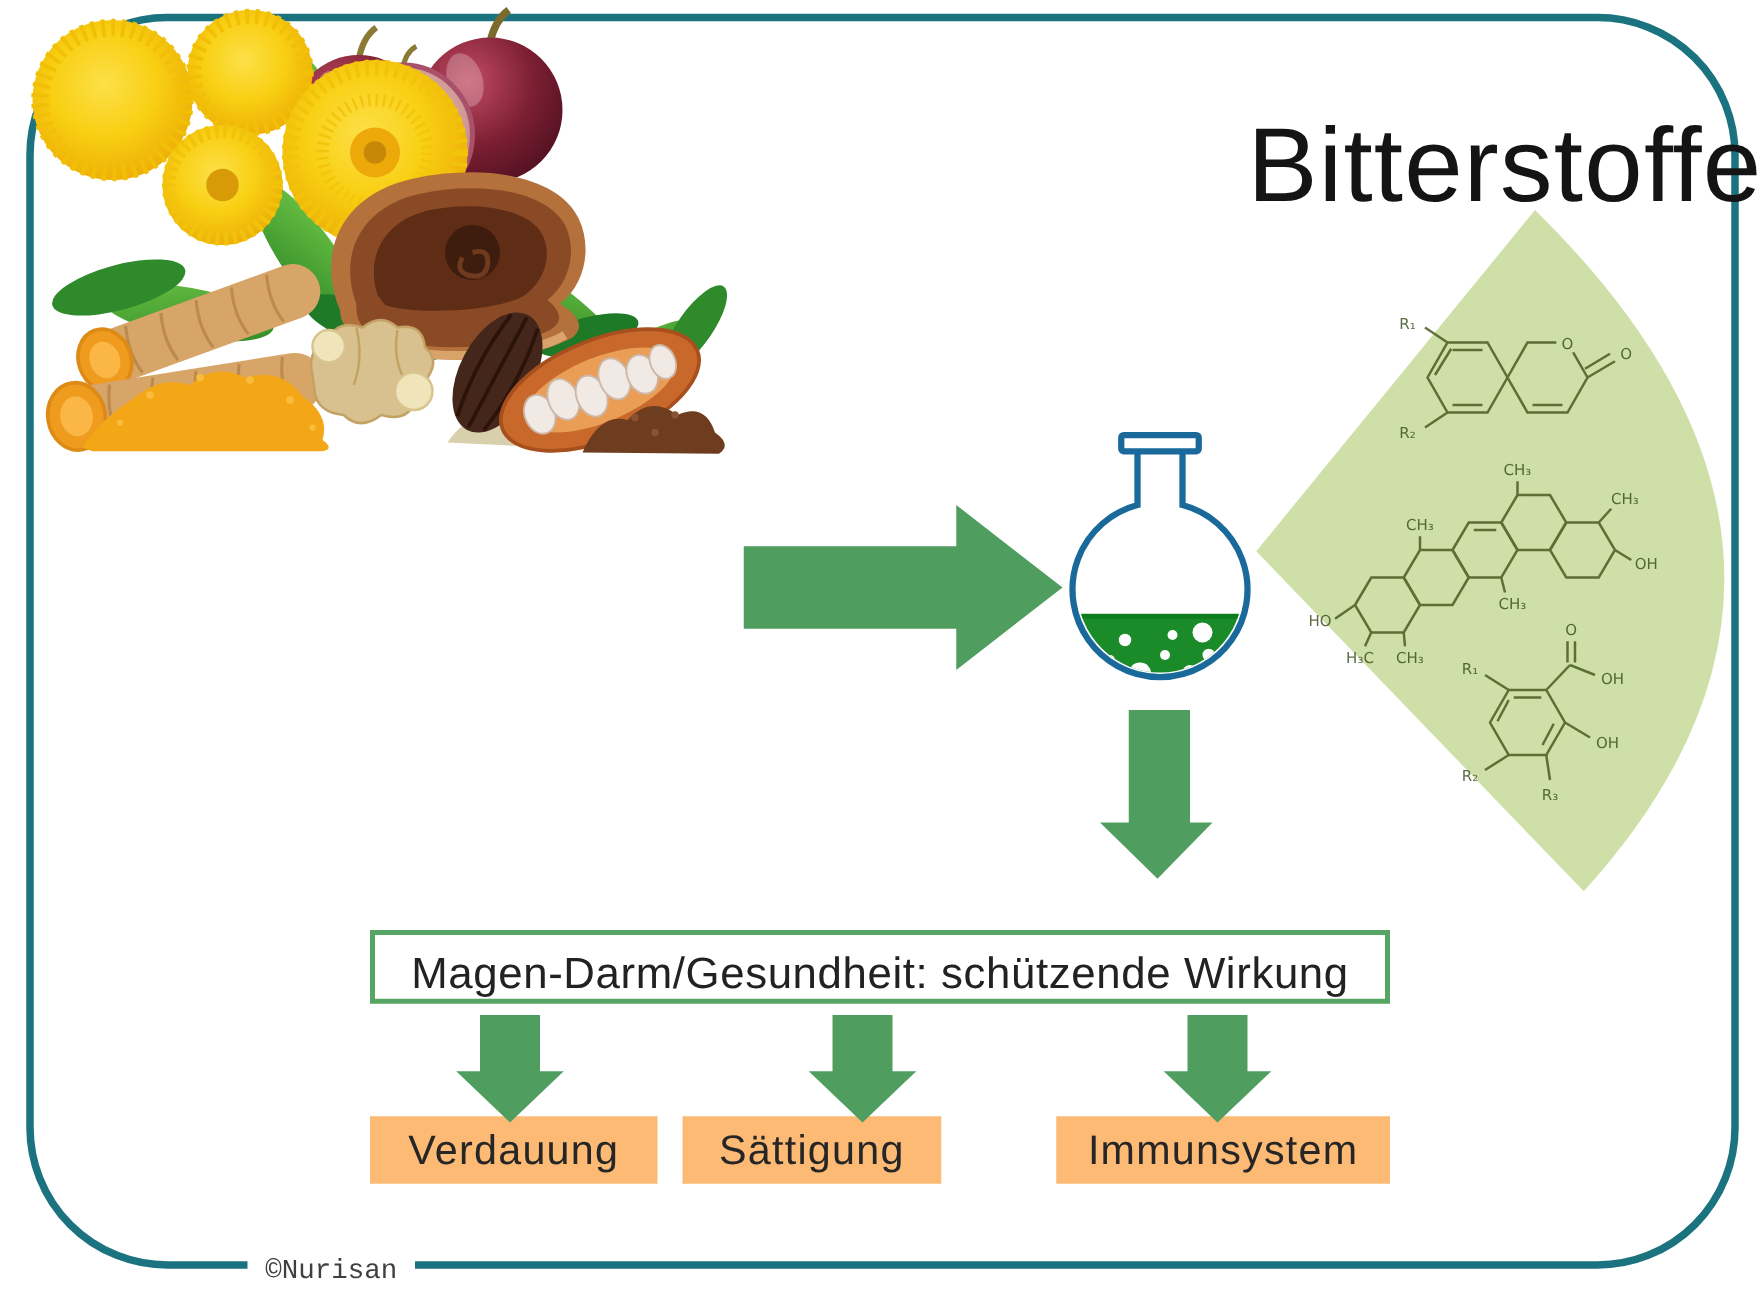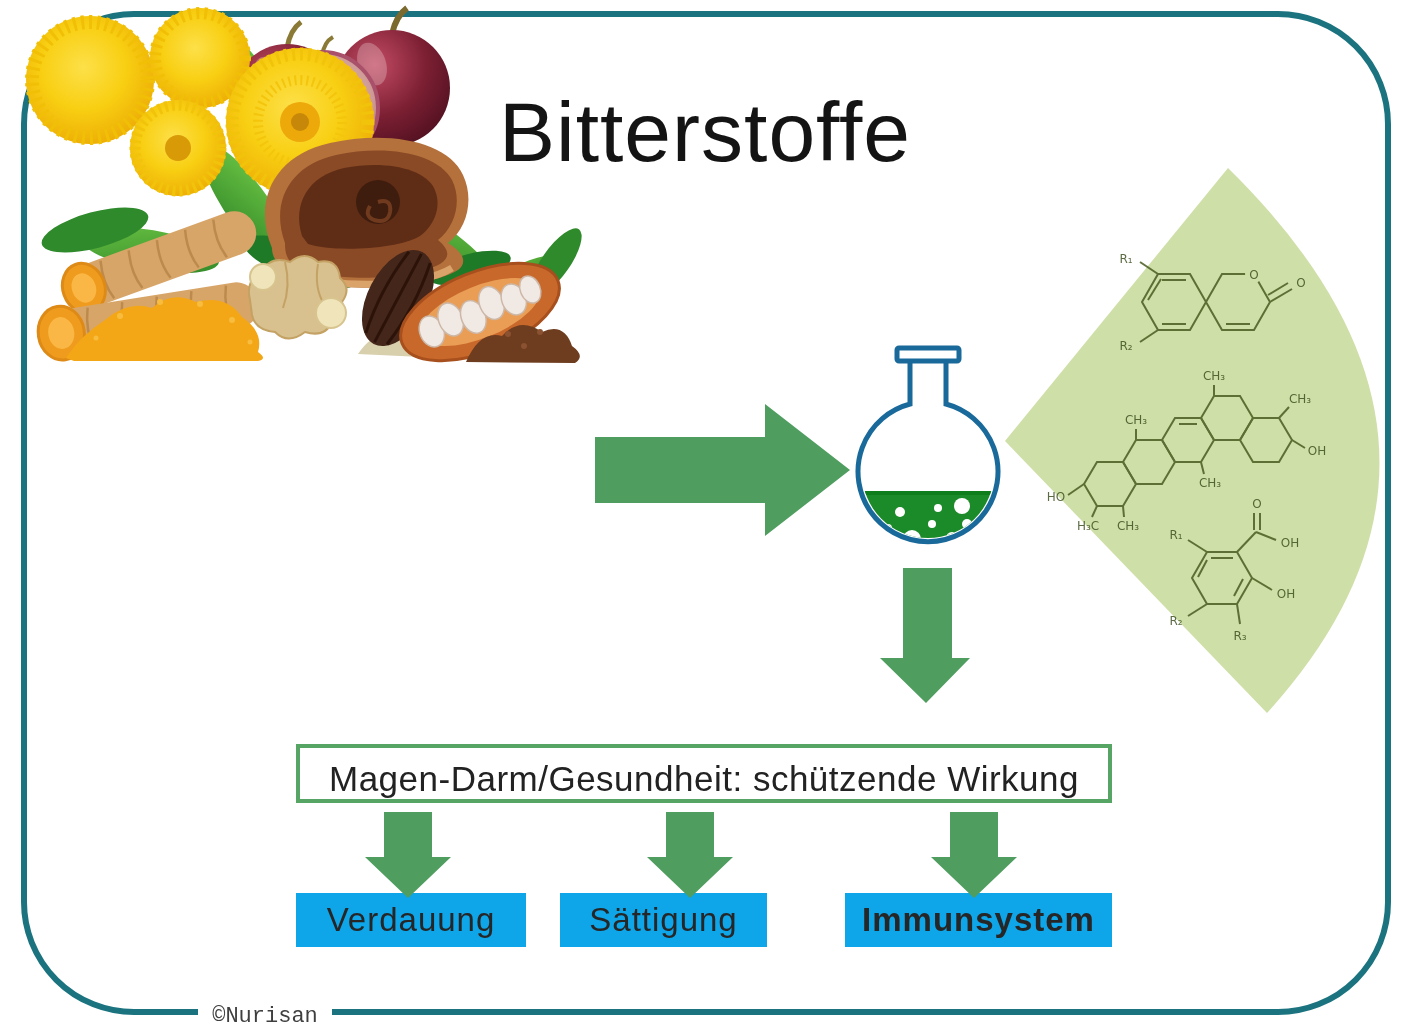--- a/index.html
+++ b/index.html
@@ -3,28 +3,28 @@
 <meta charset="utf-8">
 <style>
   html,body{margin:0;padding:0;background:#ffffff;}
   #canvas{position:relative;width:1410px;height:1035px;background:#ffffff;overflow:hidden;
           font-family:"Liberation Sans",sans-serif;}
   #canvas svg{position:absolute;left:0;top:0;}
   .layer{position:absolute;}
   #border-svg{z-index:0;}
   #collage-svg{left:80px;top:282px;z-index:1;}
   #scene-svg{z-index:2;pointer-events:none;}
-  #title{left:0;right:0;top:84px;text-align:center;font-size:84px;font-weight:300;
+  #title{left:0;right:0;top:84px;text-align:right;font-size:84px;font-weight:300;
          color:#141414;letter-spacing:1px;z-index:3;}
-  .outcome{position:absolute;top:893px;height:54px;background:#0ea5e9;z-index:1;
+  .outcome{position:absolute;top:893px;height:54px;background:#fdba74;z-index:1;
            display:flex;align-items:center;justify-content:center;
            font-size:33px;font-weight:300;color:#262626;letter-spacing:1px;}
   #outcome-0{left:296px;width:230px;}
-  #outcome-1{left:560px;width:207px;}
-  #outcome-2{left:845px;width:267px;font-weight:bold;}
+  #outcome-1{left:546px;width:207px;}
+  #outcome-2{left:845px;width:267px;}
   #result-box{position:absolute;left:296px;top:744px;width:808px;height:51px;z-index:3;
               border:4px solid #56a565;background:#ffffff;display:flex;align-items:flex-end;
               justify-content:center;font-size:35px;font-weight:300;color:#222222;letter-spacing:0.5px;}
   #copyright{position:absolute;left:198px;top:1001px;width:134px;height:30px;background:#ffffff;
              z-index:4;display:flex;align-items:center;justify-content:center;
              font-size:22px;font-weight:300;color:#3f3f3f;font-family:Liberation Mono, monospace;}
   .mol line,.mol polygon,.mol polyline,.mol path{stroke:#4a5c22;stroke-width:2;fill:none;}
   .mol text{fill:#3f5222;font-size:12px;font-family:"DejaVu Sans",sans-serif;stroke:none;}
   .mol{opacity:0.85;}
 </style>

